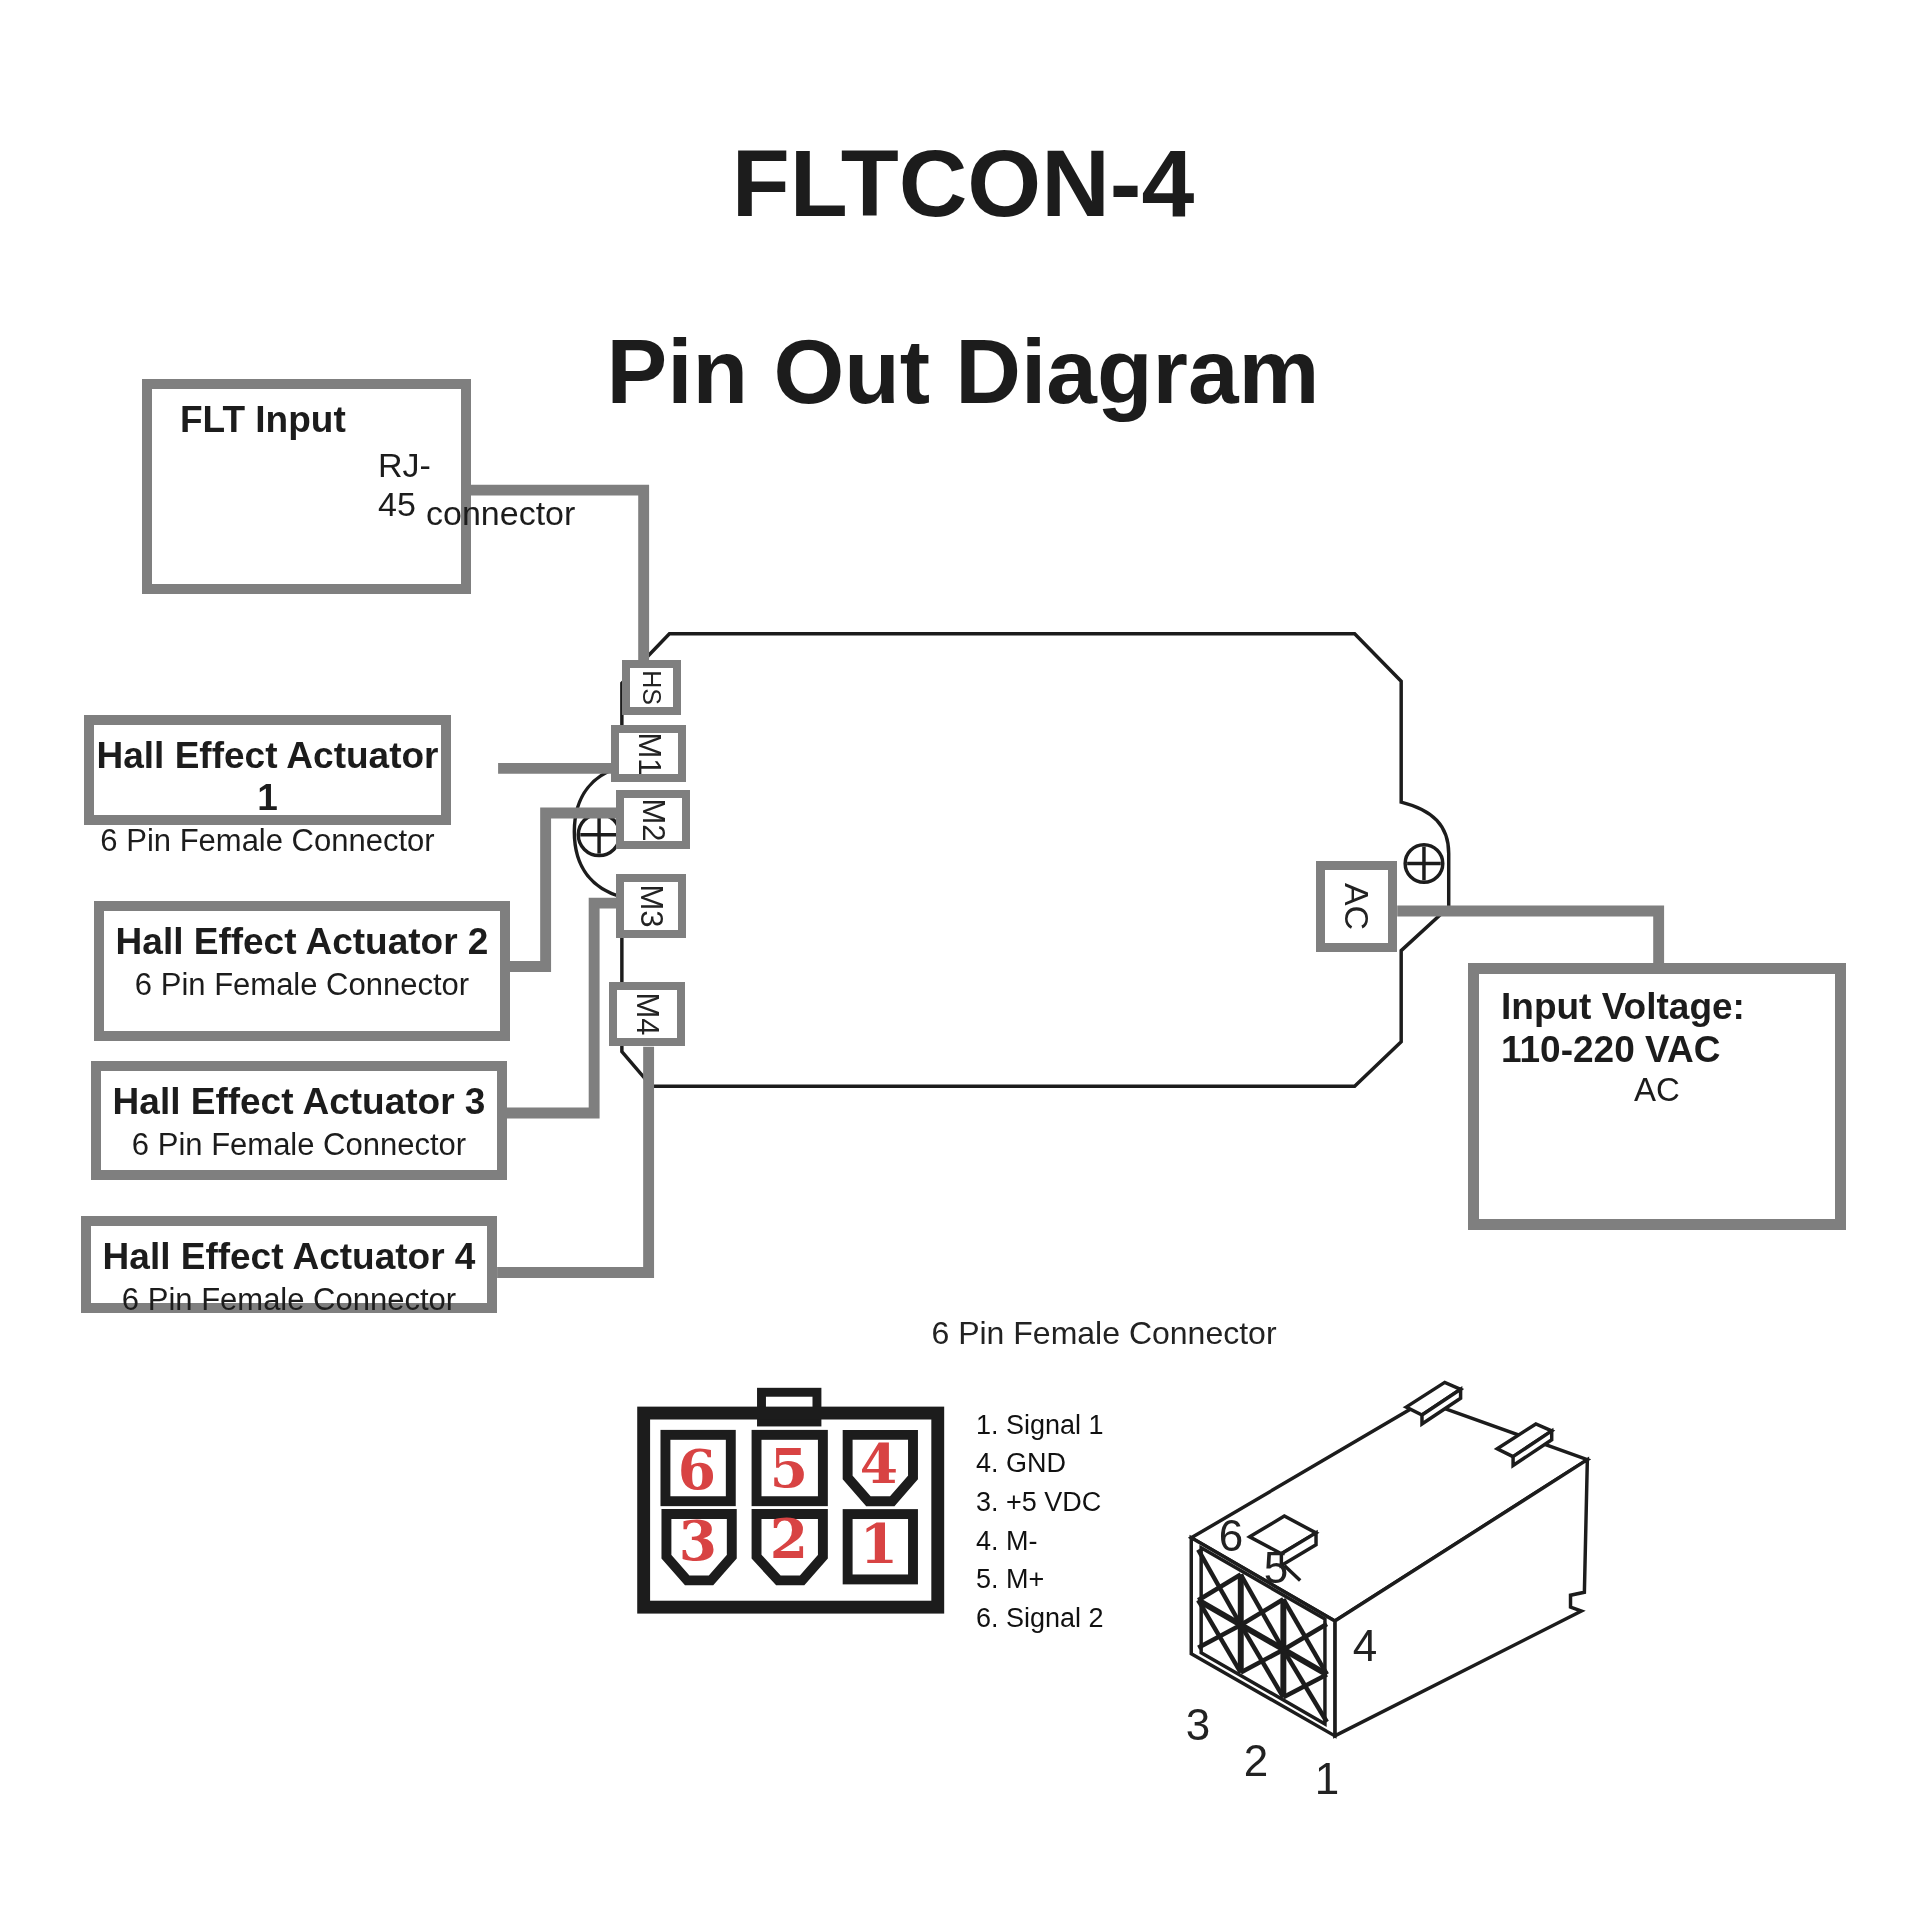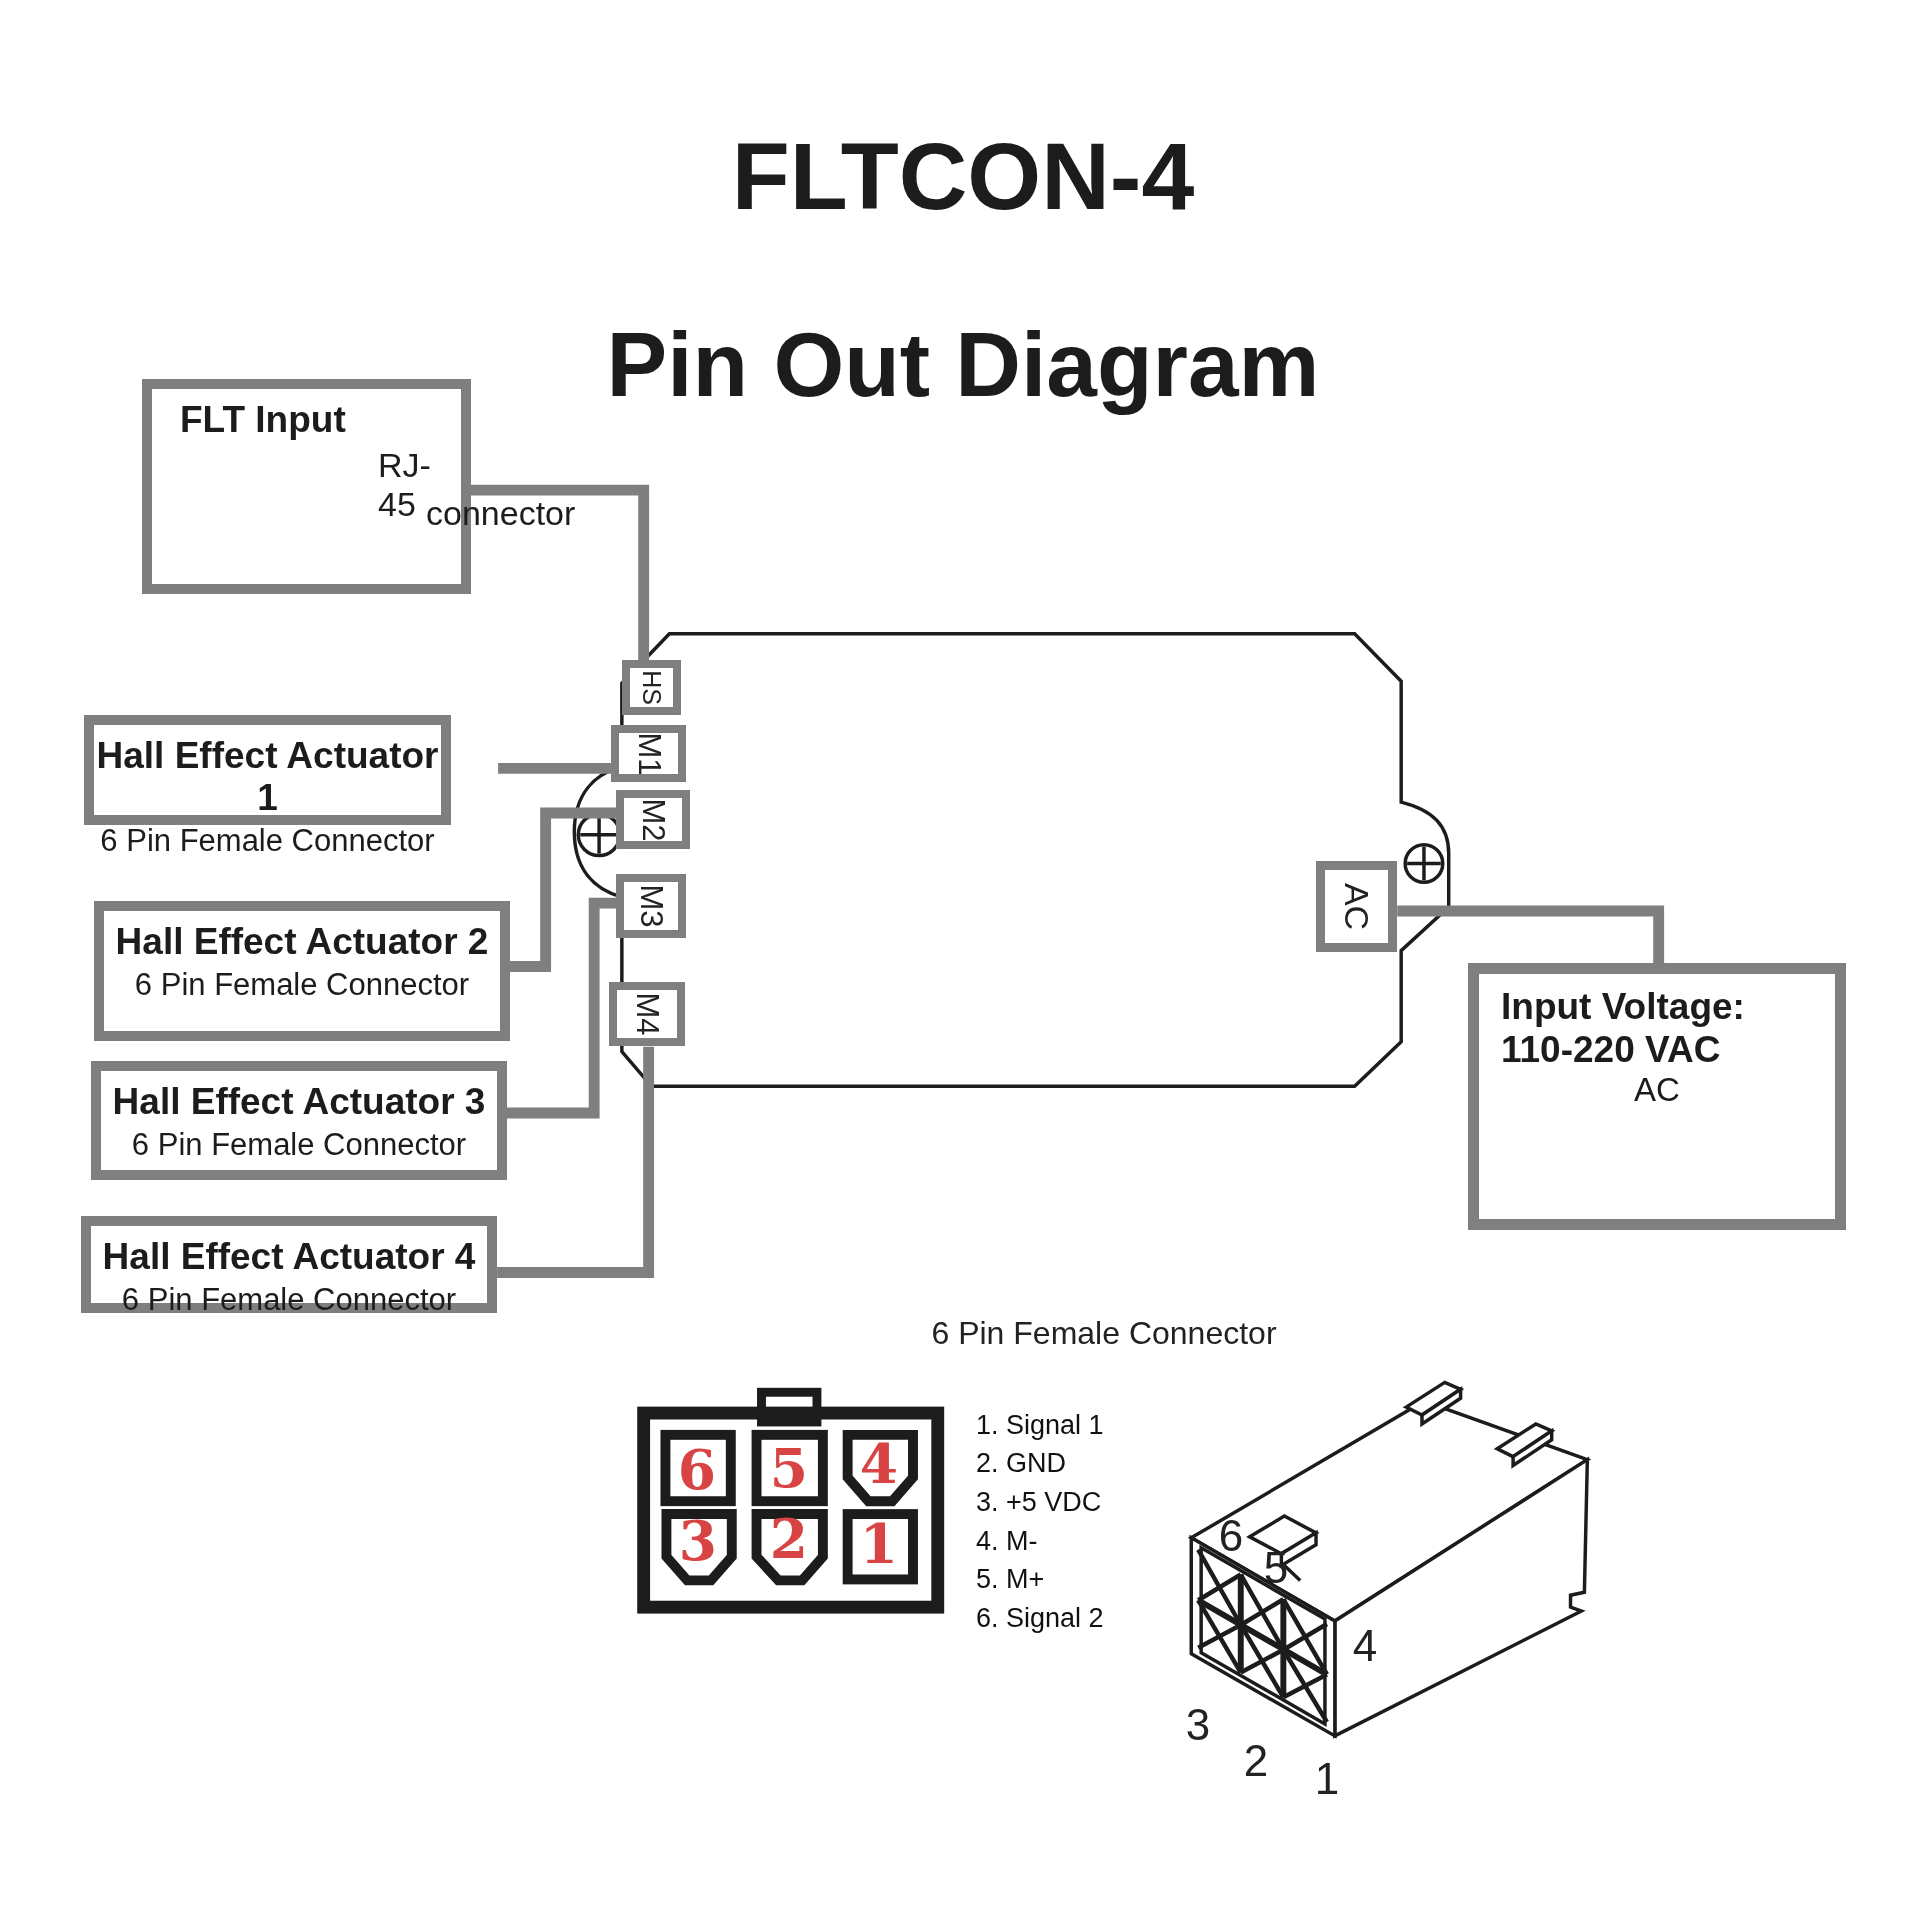--- a/index.html
+++ b/index.html
@@ -6,21 +6,21 @@
     --wire:#7f7f7f;
     --ink:#1c1c1c;
     --pin-red:#d84343;
   }
   html,body{margin:0;padding:0;background:#fff;}
   #page{
     position:relative;width:1927px;height:1927px;background:#fff;overflow:hidden;
     font-family:"Liberation Sans", sans-serif;color:var(--ink);
   }
   .abs{position:absolute;}
-  .title{font-weight:bold;text-align:center;letter-spacing:0px;line-height:1;}
+  .title{font-weight:bold;text-align:center;letter-spacing:0px;line-height:1;margin-top:7px;}
   .graybox{position:absolute;border:10px solid var(--wire);background:#fff;box-sizing:border-box;}
   .actuator .t1{font-weight:bold;font-size:37px;text-align:center;margin-top:10px;}
   .actuator .t2{font-size:31px;text-align:center;margin-top:4px;}
   .port{
     position:absolute;border:8px solid var(--wire);background:#fff;box-sizing:border-box;
     display:flex;align-items:center;justify-content:center;
   }
   .port span{display:block;transform:rotate(90deg);font-size:31px;color:#222;}
   .legend-item{position:absolute;left:976px;font-size:27px;color:#111;}
   .pin-num{position:absolute;transform:translate(-50%,-50%);
@@ -184,21 +184,21 @@
   <div class="abs" style="left:807px;top:1315px;width:594px;text-align:center;font-size:32px;color:#222;">6 Pin Female Connector</div>
 
   <div class="pin-num" style="left: 697px; top: 1469px; color: rgb(216, 67, 67);">6</div>
   <div class="pin-num" style="left: 789px; top: 1468px; color: rgb(216, 67, 67);">5</div>
   <div class="pin-num" style="left: 879px; top: 1463px; color: rgb(216, 67, 67);">4</div>
   <div class="pin-num" style="left: 698px; top: 1540px; color: rgb(216, 67, 67);">3</div>
   <div class="pin-num" style="left: 789px; top: 1538px; color: rgb(216, 67, 67);">2</div>
   <div class="pin-num" style="left: 879px; top: 1543px; color: rgb(216, 67, 67);">1</div>
 
   <div class="legend-item" style="top:1410px;">1. Signal 1</div>
-  <div class="legend-item" style="top:1448px;">2. GND</div>
+  <div class="legend-item" style="top:1448px;">4. GND</div>
   <div class="legend-item" style="top:1487px;">3. +5 VDC</div>
   <div class="legend-item" style="top:1526px;">4. M-</div>
   <div class="legend-item" style="top:1564px;">5. M+</div>
   <div class="legend-item" style="top:1603px;">6. Signal 2</div>
 
   <div class="iso-num" style="left:1231px;top:1536px;">6</div>
   <div class="iso-num" style="left:1276px;top:1568px;">5</div>
   <div class="iso-num" style="left:1365px;top:1646px;">4</div>
   <div class="iso-num" style="left:1198px;top:1725px;">3</div>
   <div class="iso-num" style="left:1256px;top:1761px;">2</div>

